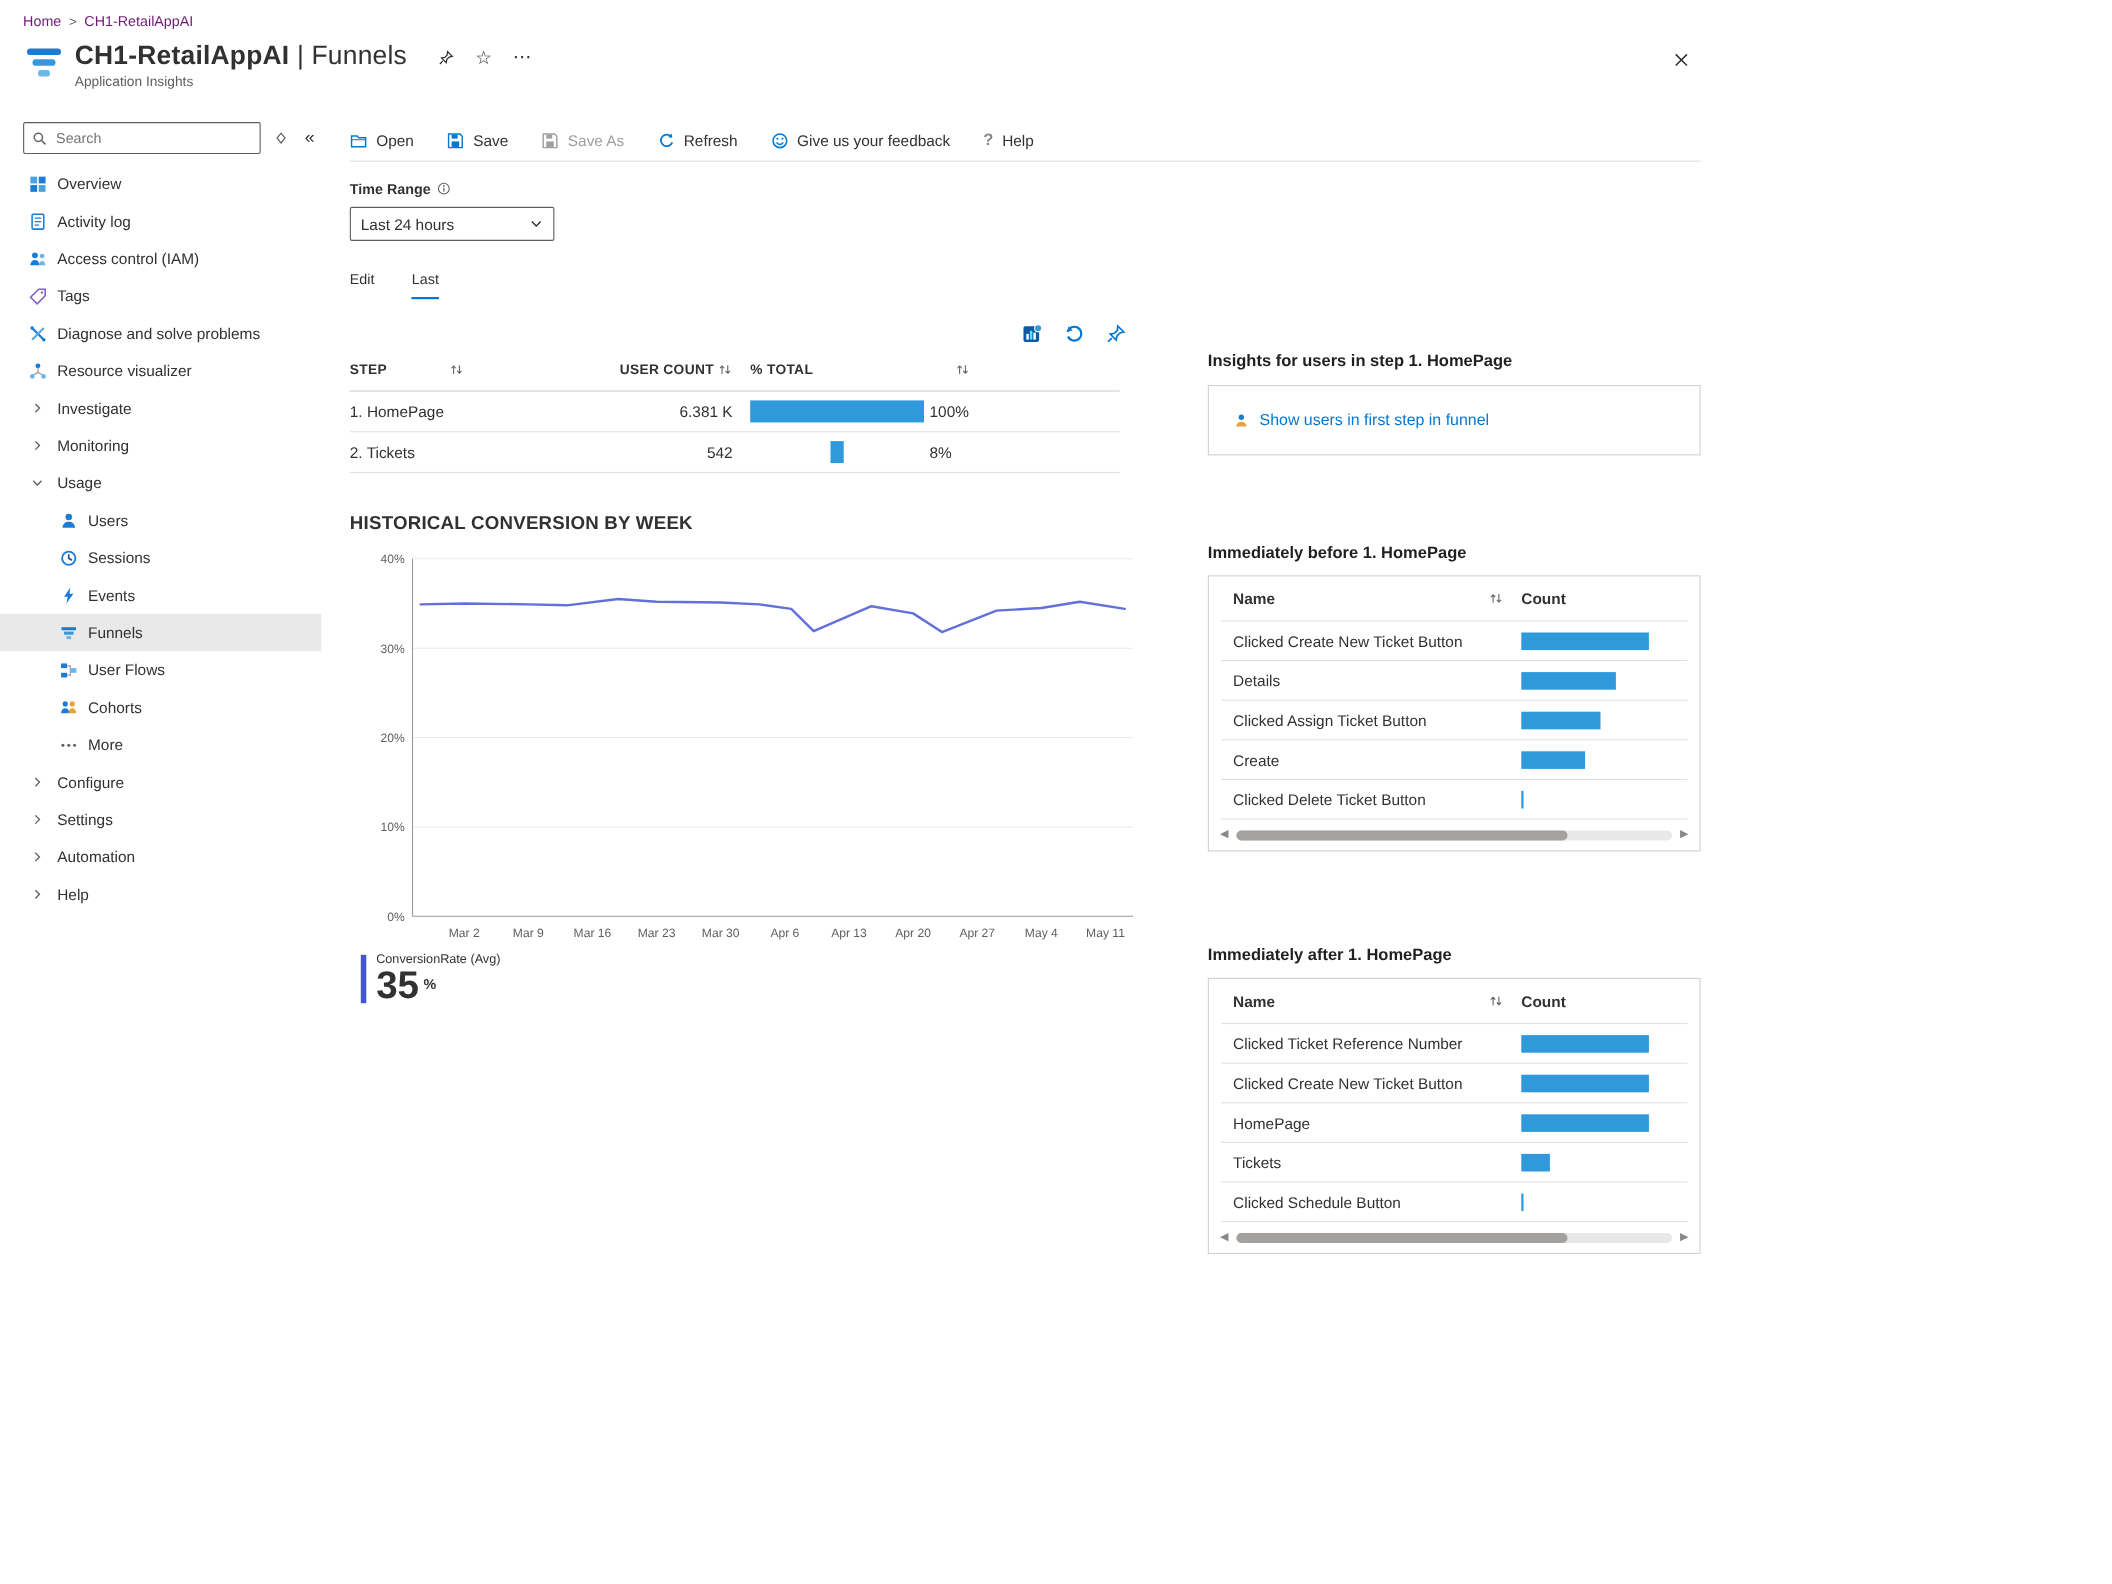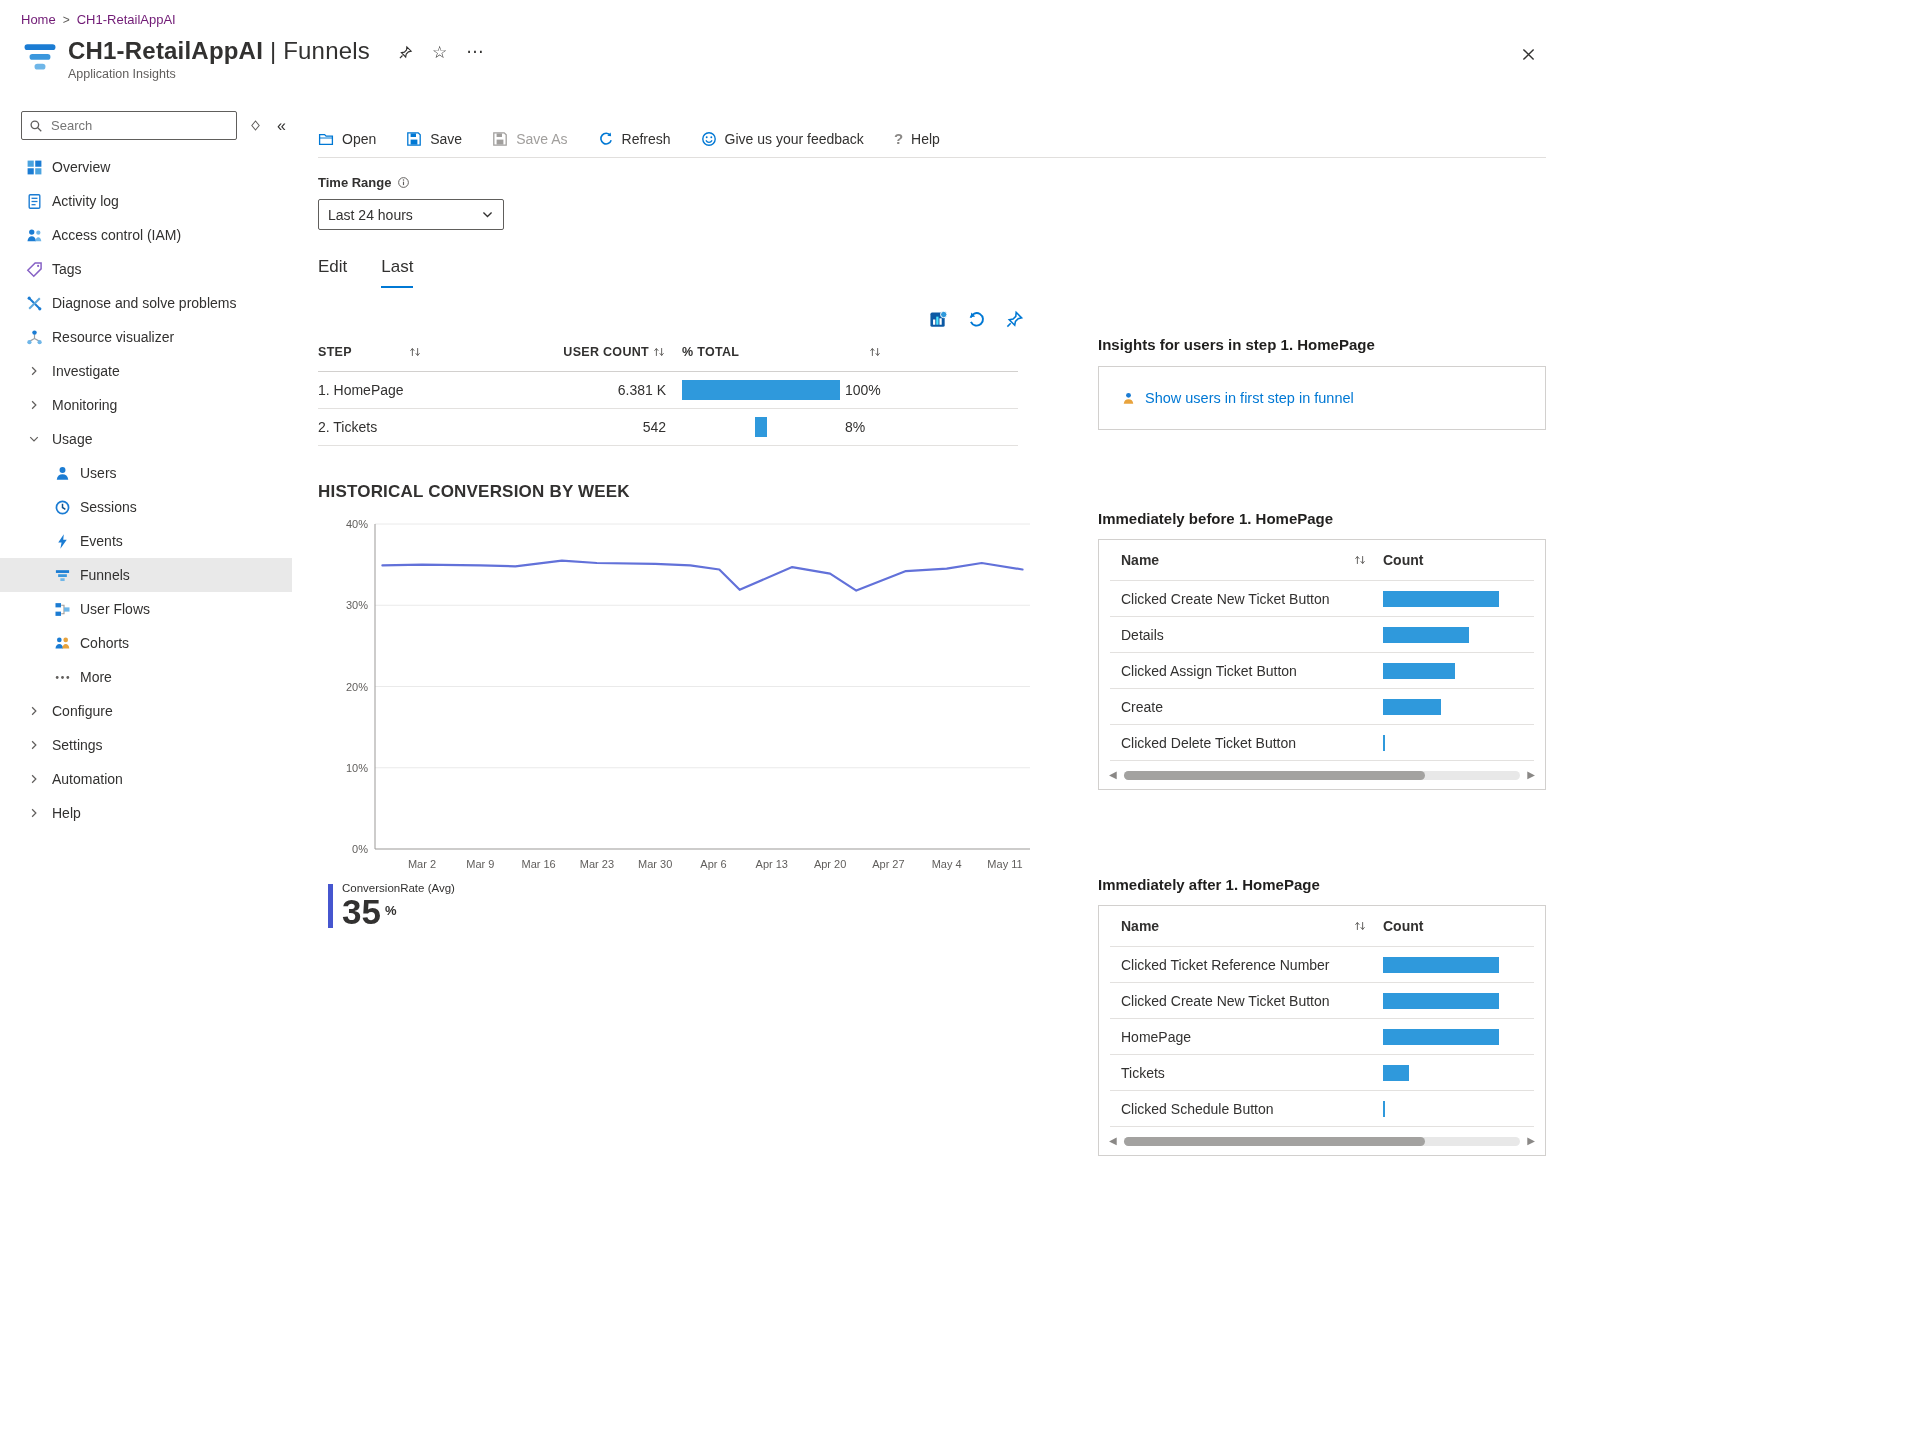--- a/index.html
+++ b/index.html
@@ -40,34 +40,34 @@
   .nav-item{display:flex;align-items:center;height:34px;cursor:pointer;font-size:14px}
   .nav-item .nav-icon{width:18px;height:18px;margin:0 9px 0 25px;display:flex;align-items:center;justify-content:center;flex:none}
   .nav-icon svg{width:17px;height:17px}
   .nav-item.group .nav-chevron{width:12px;margin:0 12px 0 28px;display:flex;align-items:center;flex:none}
   .nav-item.group .nav-chevron svg{width:12px;height:12px}
   .nav-item.subitem .nav-icon{margin-left:53px}
   .nav-item.selected{background:#e9e9e9}
   .nav-label{white-space:nowrap}
 
   
-  .main{position:absolute;left:318px;top:120px;width:1228px}
+  .main{position:absolute;left:318px;top:109px;width:1228px}
   .cmd-bar{display:flex;align-items:center;height:37px;border-bottom:1px solid #e1dfdd;gap:30px}
   .cmd{display:flex;align-items:center;gap:8px;font-size:14px;cursor:pointer;color:#323130}
   .cmd svg{width:16px;height:16px}
   .cmd.disabled{color:#a19f9d;cursor:default}
   .help-glyph{color:#8a8886;font-weight:700;font-size:15px}
 
   .time-range{margin-top:17px}
   .tr-label{display:flex;align-items:center;gap:6px;font-size:13px;font-weight:700}
   .tr-label svg{width:13px;height:13px}
   .dropdown{margin-top:9px;width:166px;height:29px;border:1px solid #605e5c;border-radius:2px;display:flex;align-items:center;justify-content:space-between;padding:0 9px;font-size:14px;cursor:pointer;background:#fff}
   .dropdown svg{width:13px;height:13px}
 
-  .tabs{display:flex;gap:34px;margin-top:27px;font-size:17px}
+  .tabs{display:flex;gap:34px;margin-top:27px;font-size:13px}
   .tab{padding-bottom:9px;cursor:pointer;color:#323130}
   .tab.active{border-bottom:2px solid #0078d4}
 
   .columns{display:flex;margin-top:0}
   .left-col{width:720px}
   .right-col{width:458px;margin-left:60px}
 
   .mini-toolbar{display:flex;justify-content:flex-end;align-items:center;gap:19px;margin:22px 14px 2px 0}
   .mini-toolbar .mt{cursor:pointer;display:flex}
   .mini-toolbar svg{width:19px;height:19px}

